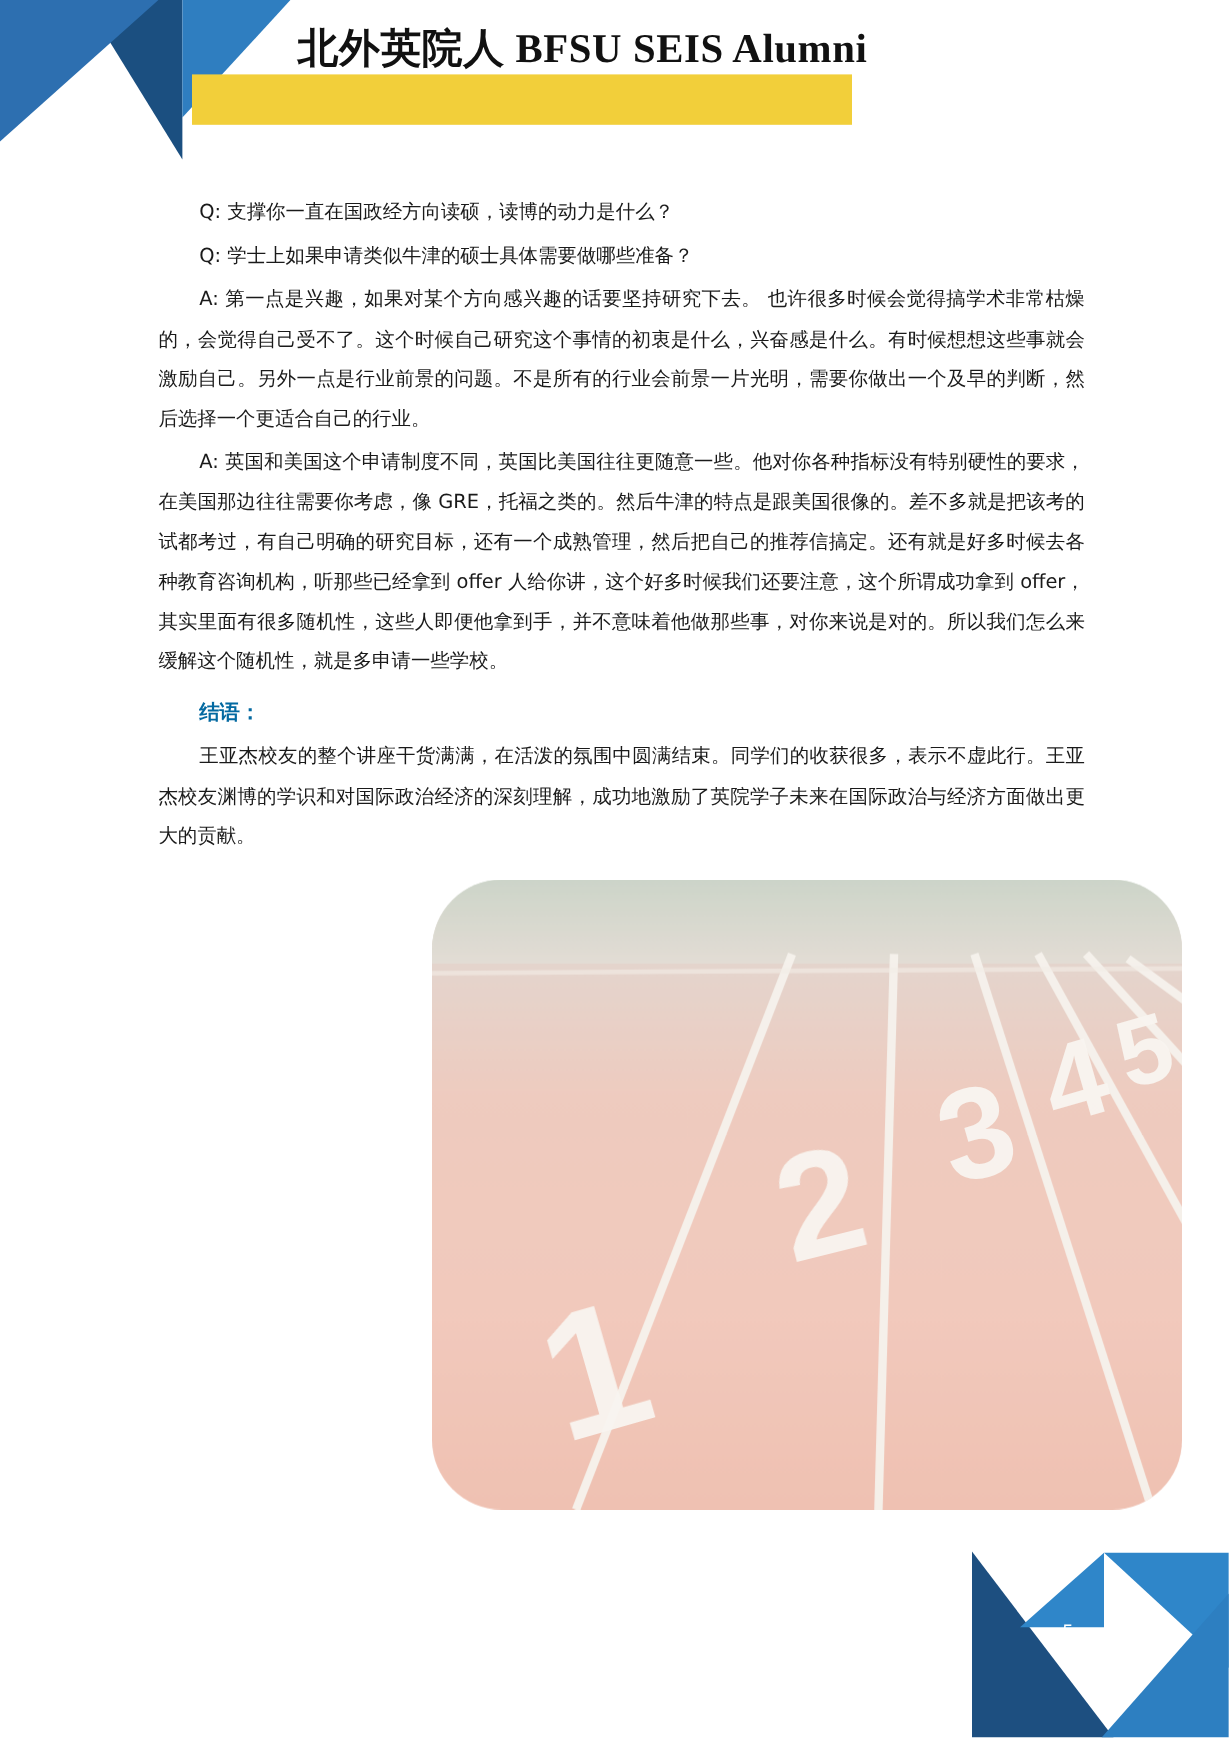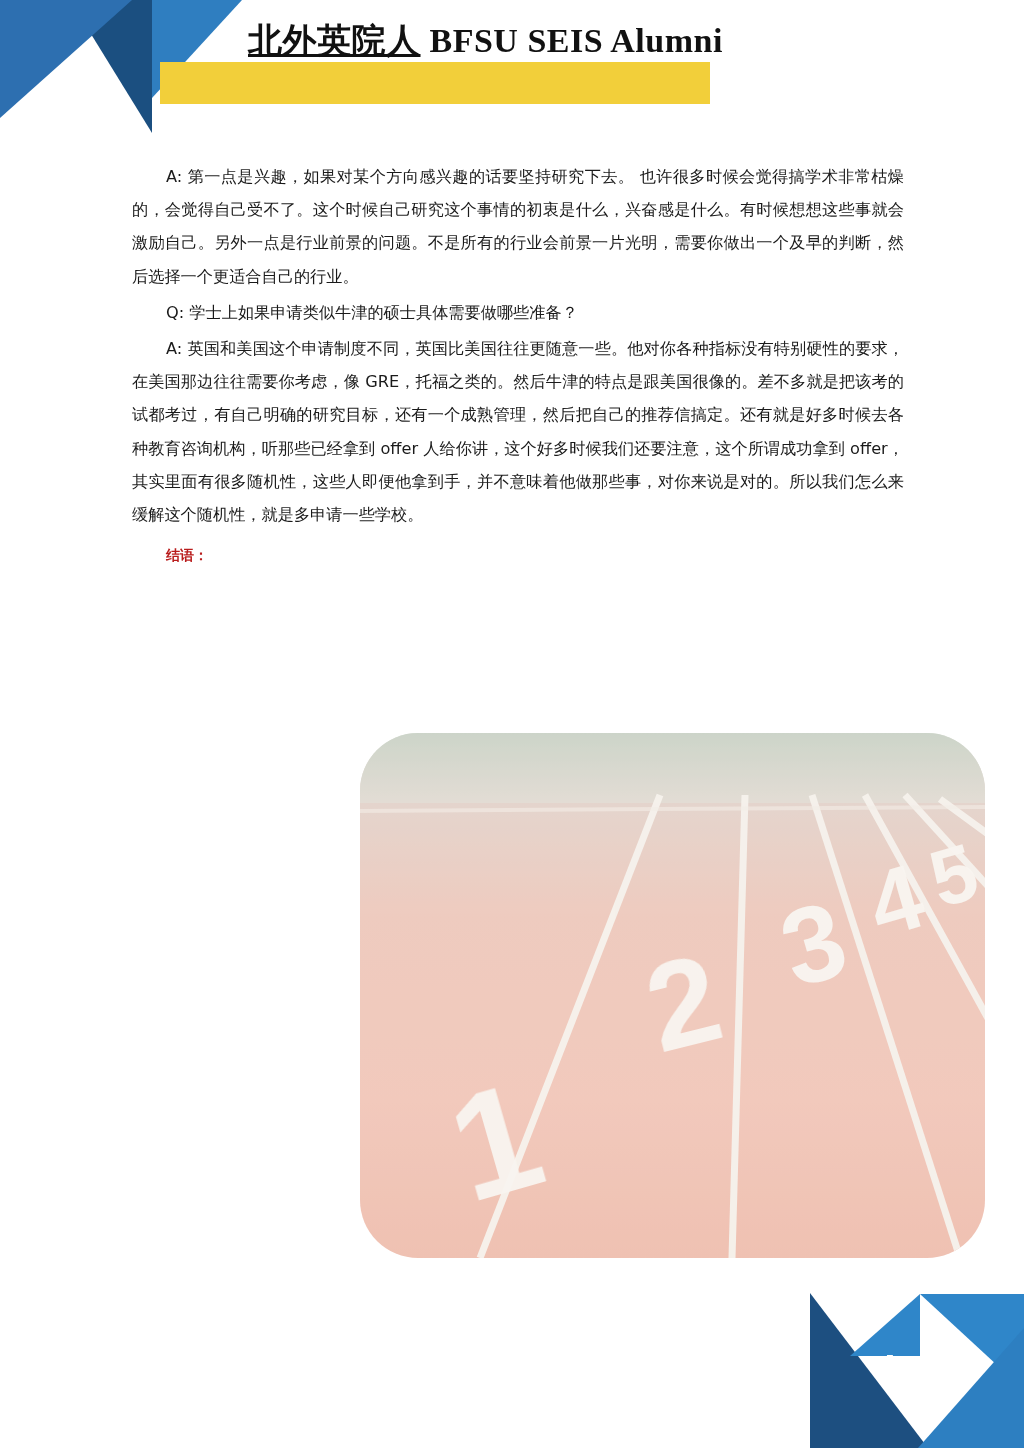--- a/index.html
+++ b/index.html
@@ -45,21 +45,21 @@
   .hdr-title {
     position: absolute;
     left: 248px; top: 18px;
     font-family: "Liberation Serif", serif;
     font-size: 34px;
     font-weight: bold;
     color: #111111;
     letter-spacing: 0.5px;
     white-space: nowrap;
   }
-  .hdr-title .cn { font-family: "DejaVu Sans", sans-serif; font-weight: bold; text-decoration: underline; }
+  .hdr-title .cn { font-family: "DejaVu Sans", sans-serif; font-weight: bold; }
   .hdr-title .en { font-family: "Liberation Serif", serif; font-weight: bold; margin-top: 36px; }
 
   
   .ftr-tri-a {
     right: 0; bottom: 0;
     width: 0; height: 0;
     border-bottom: 120px solid #2d7fc1;
     border-left: 106px solid transparent;
   }
   .ftr-tri-b {
@@ -104,23 +104,23 @@
     line-height: 2.05;
     color: #1a1a1a;
     margin: 0 0 3px 0;
     text-align: justify;
     text-justify: inter-ideograph;
   }
   p.para.indent { text-indent: 2.1em; }
   p.qline { text-indent: 2.1em; }
   .section-label {
     font-family: "DejaVu Sans", sans-serif;
-    font-size: 14px;
+    font-size: 17px;
     font-weight: bold;
-    color: #b91c1c;
+    color: #0369a1;
     margin: 10px 0 2px 34px;
     line-height: 2.0;
   }
 
   
   .photo {
     position: absolute;
     left: 360px;
     top: 733px;
     width: 625px;
@@ -181,23 +181,25 @@
       <text x="110" y="470" font-size="150" transform="rotate(-16 110 470)">1</text>
       <text x="300" y="320" font-size="125" transform="rotate(-14 300 320)">2</text>
       <text x="435" y="255" font-size="108" transform="rotate(-16 435 255)">3</text>
       <text x="520" y="205" font-size="92" transform="rotate(-16 520 205)">4</text>
       <text x="580" y="175" font-size="80" transform="rotate(-16 580 175)">5</text>
     </g>
   </svg>
 </div>
 
 <div class="content">
+  <p class="para qline">Q: 支撑你一直在国政经方向读硕，读博的动力是什么？</p>
+  <p class="para qline">Q: 学士上如果申请类似牛津的硕士具体需要做哪些准备？</p>
   <p class="para indent">A: 第一点是兴趣，如果对某个方向感兴趣的话要坚持研究下去。 也许很多时候会觉得搞学术非常枯燥的，会觉得自己受不了。这个时候自己研究这个事情的初衷是什么，兴奋感是什么。有时候想想这些事就会激励自己。另外一点是行业前景的问题。不是所有的行业会前景一片光明，需要你做出一个及早的判断，然后选择一个更适合自己的行业。</p>
-  <p class="para qline">Q: 学士上如果申请类似牛津的硕士具体需要做哪些准备？</p>
   <p class="para indent">A: 英国和美国这个申请制度不同，英国比美国往往更随意一些。他对你各种指标没有特别硬性的要求，在美国那边往往需要你考虑，像 GRE，托福之类的。然后牛津的特点是跟美国很像的。差不多就是把该考的试都考过，有自己明确的研究目标，还有一个成熟管理，然后把自己的推荐信搞定。还有就是好多时候去各种教育咨询机构，听那些已经拿到 offer 人给你讲，这个好多时候我们还要注意，这个所谓成功拿到 offer，其实里面有很多随机性，这些人即便他拿到手，并不意味着他做那些事，对你来说是对的。所以我们怎么来缓解这个随机性，就是多申请一些学校。</p>
   <div class="section-label">结语：</div>
+  <p class="para indent">王亚杰校友的整个讲座干货满满，在活泼的氛围中圆满结束。同学们的收获很多，表示不虚此行。王亚杰校友渊博的学识和对国际政治经济的深刻理解，成功地激励了英院学子未来在国际政治与经济方面做出更大的贡献。</p>
 </div>
 
 <div class="deco ftr-tri-b"></div>
 <div class="deco ftr-tri-d"></div>
 <div class="deco ftr-tri-c"></div>
 <div class="deco ftr-tri-a"></div>
 <div class="page-number">5</div>
 
 </body></html>

